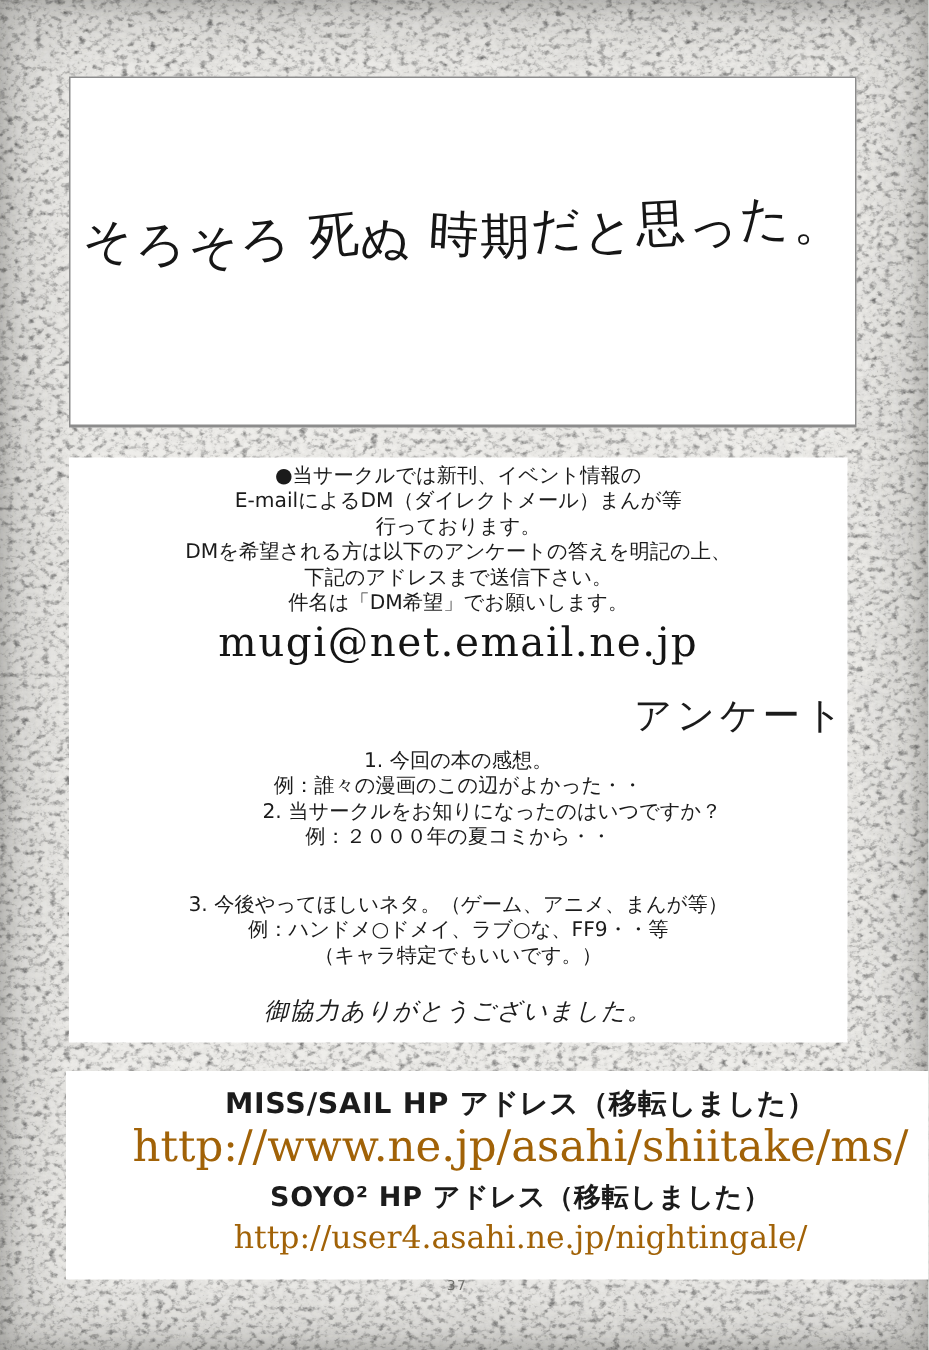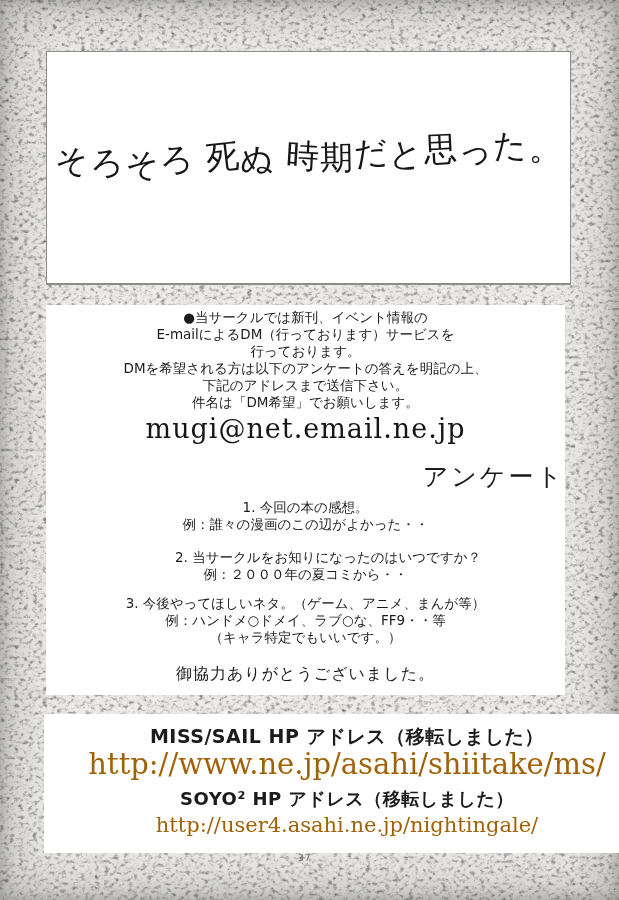--- a/index.html
+++ b/index.html
@@ -51,23 +51,23 @@
   .jp-line{margin:0;font-size:13.5px;line-height:17px;font-weight:500;}
   .email{
     font-family:"DejaVu Serif","Liberation Serif",serif;
     font-size:27px;line-height:36px;letter-spacing:1px;color:#151515;
   }
   .survey-title{
     margin:16px 0 0 0;font-size:25px;line-height:28px;
     font-weight:500;letter-spacing:3px;text-align:right;
   }
   .q1{margin-top:8px;}
-  .q2{margin-top:16px;padding-left:45px;}
-  .q3{margin-top:12px;}
-  .thanks{margin:18px 0 0 0;font-size:16px;line-height:20px;letter-spacing:1px;font-weight:500;}
+  .q2{padding-left:45px;}
+  .q3{margin-top:28px;}
+  .thanks{margin:18px 0 0 0;font-size:16px;line-height:20px;letter-spacing:1px;font-weight:500;font-style:italic;}
   
   .box-links{
     left:44px;top:714px;width:606px;height:139px;
     padding-top:10px;
   }
   .site-label{font-weight:700;font-size:19px;line-height:24px;letter-spacing:0.5px;}
   .site-label.small{font-size:18px;line-height:22px;margin-top:8px;text-align:center;}
   .site-url{
     font-family:"DejaVu Serif","Liberation Serif",serif;
     font-size:29px;line-height:32px;color:#a16207;white-space:nowrap;
@@ -104,21 +104,21 @@
   </svg>
 
   <div class="vignette"></div>
 
   <section class="box box-note">
     <div class="handwriting"><span style="transform: rotate(-5.4deg) translateY(-3px);">そ</span><span style="transform: rotate(1.8deg) translateY(0px);">ろ</span><span style="transform: rotate(-2.7deg) translateY(3px);">そ</span><span style="transform: rotate(4.5deg) translateY(-1px);">ろ</span><span style="transform: rotate(0deg) translateY(2px);"> </span><span style="transform: rotate(-4.5deg) translateY(-2px);">死</span><span style="transform: rotate(2.7deg) translateY(1px);">ぬ</span><span style="transform: rotate(-1.8deg) translateY(-3px);"> </span><span style="transform: rotate(5.4deg) translateY(0px);">時</span><span style="transform: rotate(0.9deg) translateY(3px);">期</span><span style="transform: rotate(-3.6deg) translateY(-1px);">だ</span><span style="transform: rotate(3.6deg) translateY(2px);">と</span><span style="transform: rotate(-0.9deg) translateY(-2px);">思</span><span style="transform: rotate(-5.4deg) translateY(1px);">っ</span><span style="transform: rotate(1.8deg) translateY(-3px);">た</span><span style="transform: rotate(-2.7deg) translateY(0px);">。</span></div>
   </section>
 
   <section class="box box-info">
     <p class="jp-line">●当サークルでは新刊、イベント情報の</p>
-    <p class="jp-line">E-mailによるDM（行っております）サービスを</p>
+    <p class="jp-line">E-mailによるDM（ダイレクトメール）まんが等</p>
     <p class="jp-line">行っております。</p>
     <p class="jp-line">DMを希望される方は以下のアンケートの答えを明記の上、</p>
     <p class="jp-line">下記のアドレスまで送信下さい。</p>
     <p class="jp-line">件名は「DM希望」でお願いします。</p>
 
     <div class="email">mugi@net.email.ne.jp</div>
 
     <h2 class="survey-title">アンケート</h2>
 
     <p class="jp-line q1">1. 今回の本の感想。</p>

